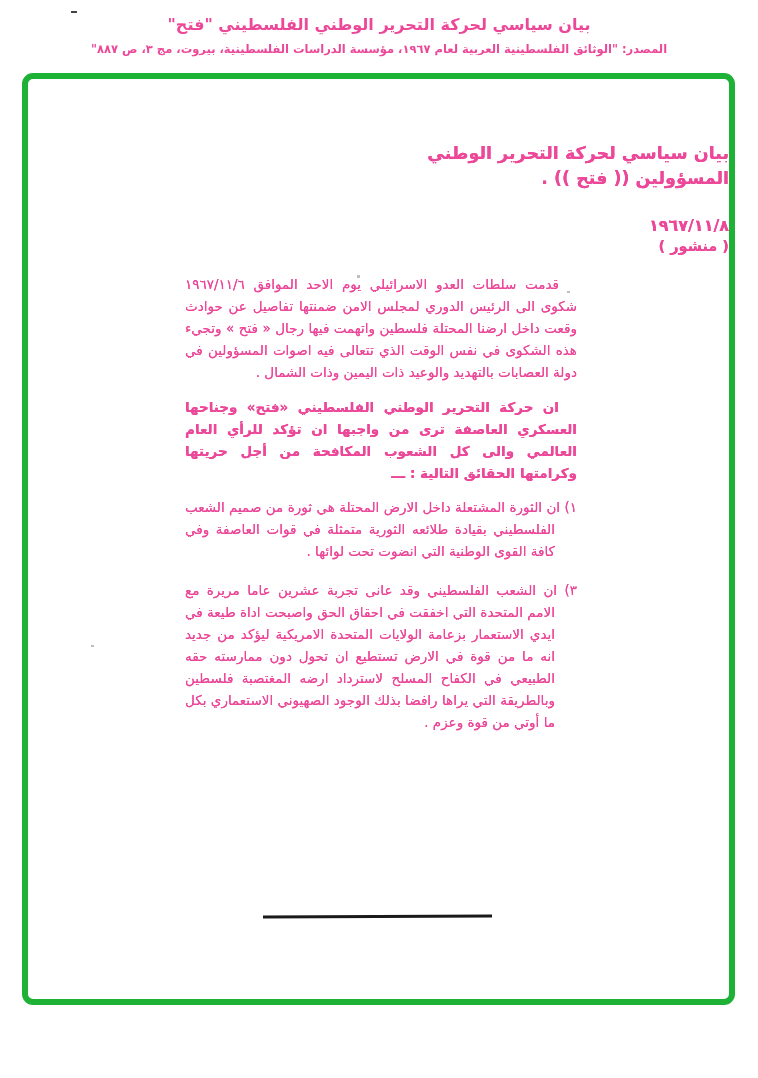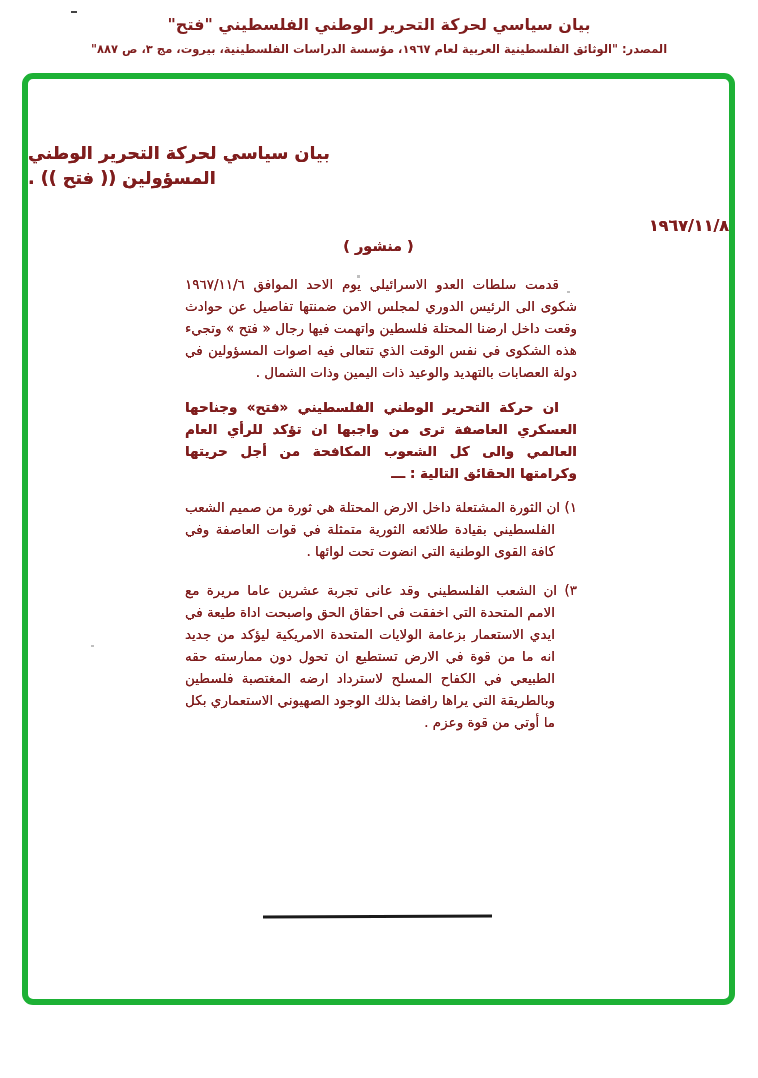--- a/index.html
+++ b/index.html
@@ -8,21 +8,21 @@
     background: #ffffff;
   }
   .page {
     position: relative;
     width: 758px;
     height: 1078px;
     background: #ffffff;
     overflow: hidden;
     direction: rtl;
     font-family: "DejaVu Sans", sans-serif;
-    color: #7f1d1d;
+    color: #ec4899;
   }
   
   .top-dash {
     position: absolute;
     left: 71px;
     top: 11px;
     width: 6px;
     height: 2px;
     background: #444444;
   }
@@ -53,37 +53,36 @@
     top: 73px;
     width: 713px;
     height: 932px;
     box-sizing: border-box;
     border: 6px solid #1db135;
     border-radius: 11px;
     background: #ffffff;
   }
   .doc-title {
     margin-top: 62px;
-    text-align: left;
+    text-align: right;
     font-size: 17.5px;
     font-weight: bold;
     line-height: 25px;
     text-shadow: 0 0 0.5px currentColor;
   }
   .doc-date {
     margin-top: 24px;
     text-align: right;
     font-size: 16px;
     font-weight: bold;
     line-height: 21px;
     text-shadow: 0 0 0.5px currentColor;
   }
   .doc-pub {
     margin-top: 1px;
-    text-align: center;
     font-size: 14.5px;
     font-weight: bold;
     line-height: 19px;
     text-shadow: 0 0 0.5px currentColor;
   }
   .doc-body {
     margin-top: 17px;
     margin-right: 152px;
     margin-left: 157px; 
     font-size: 13.5px;

